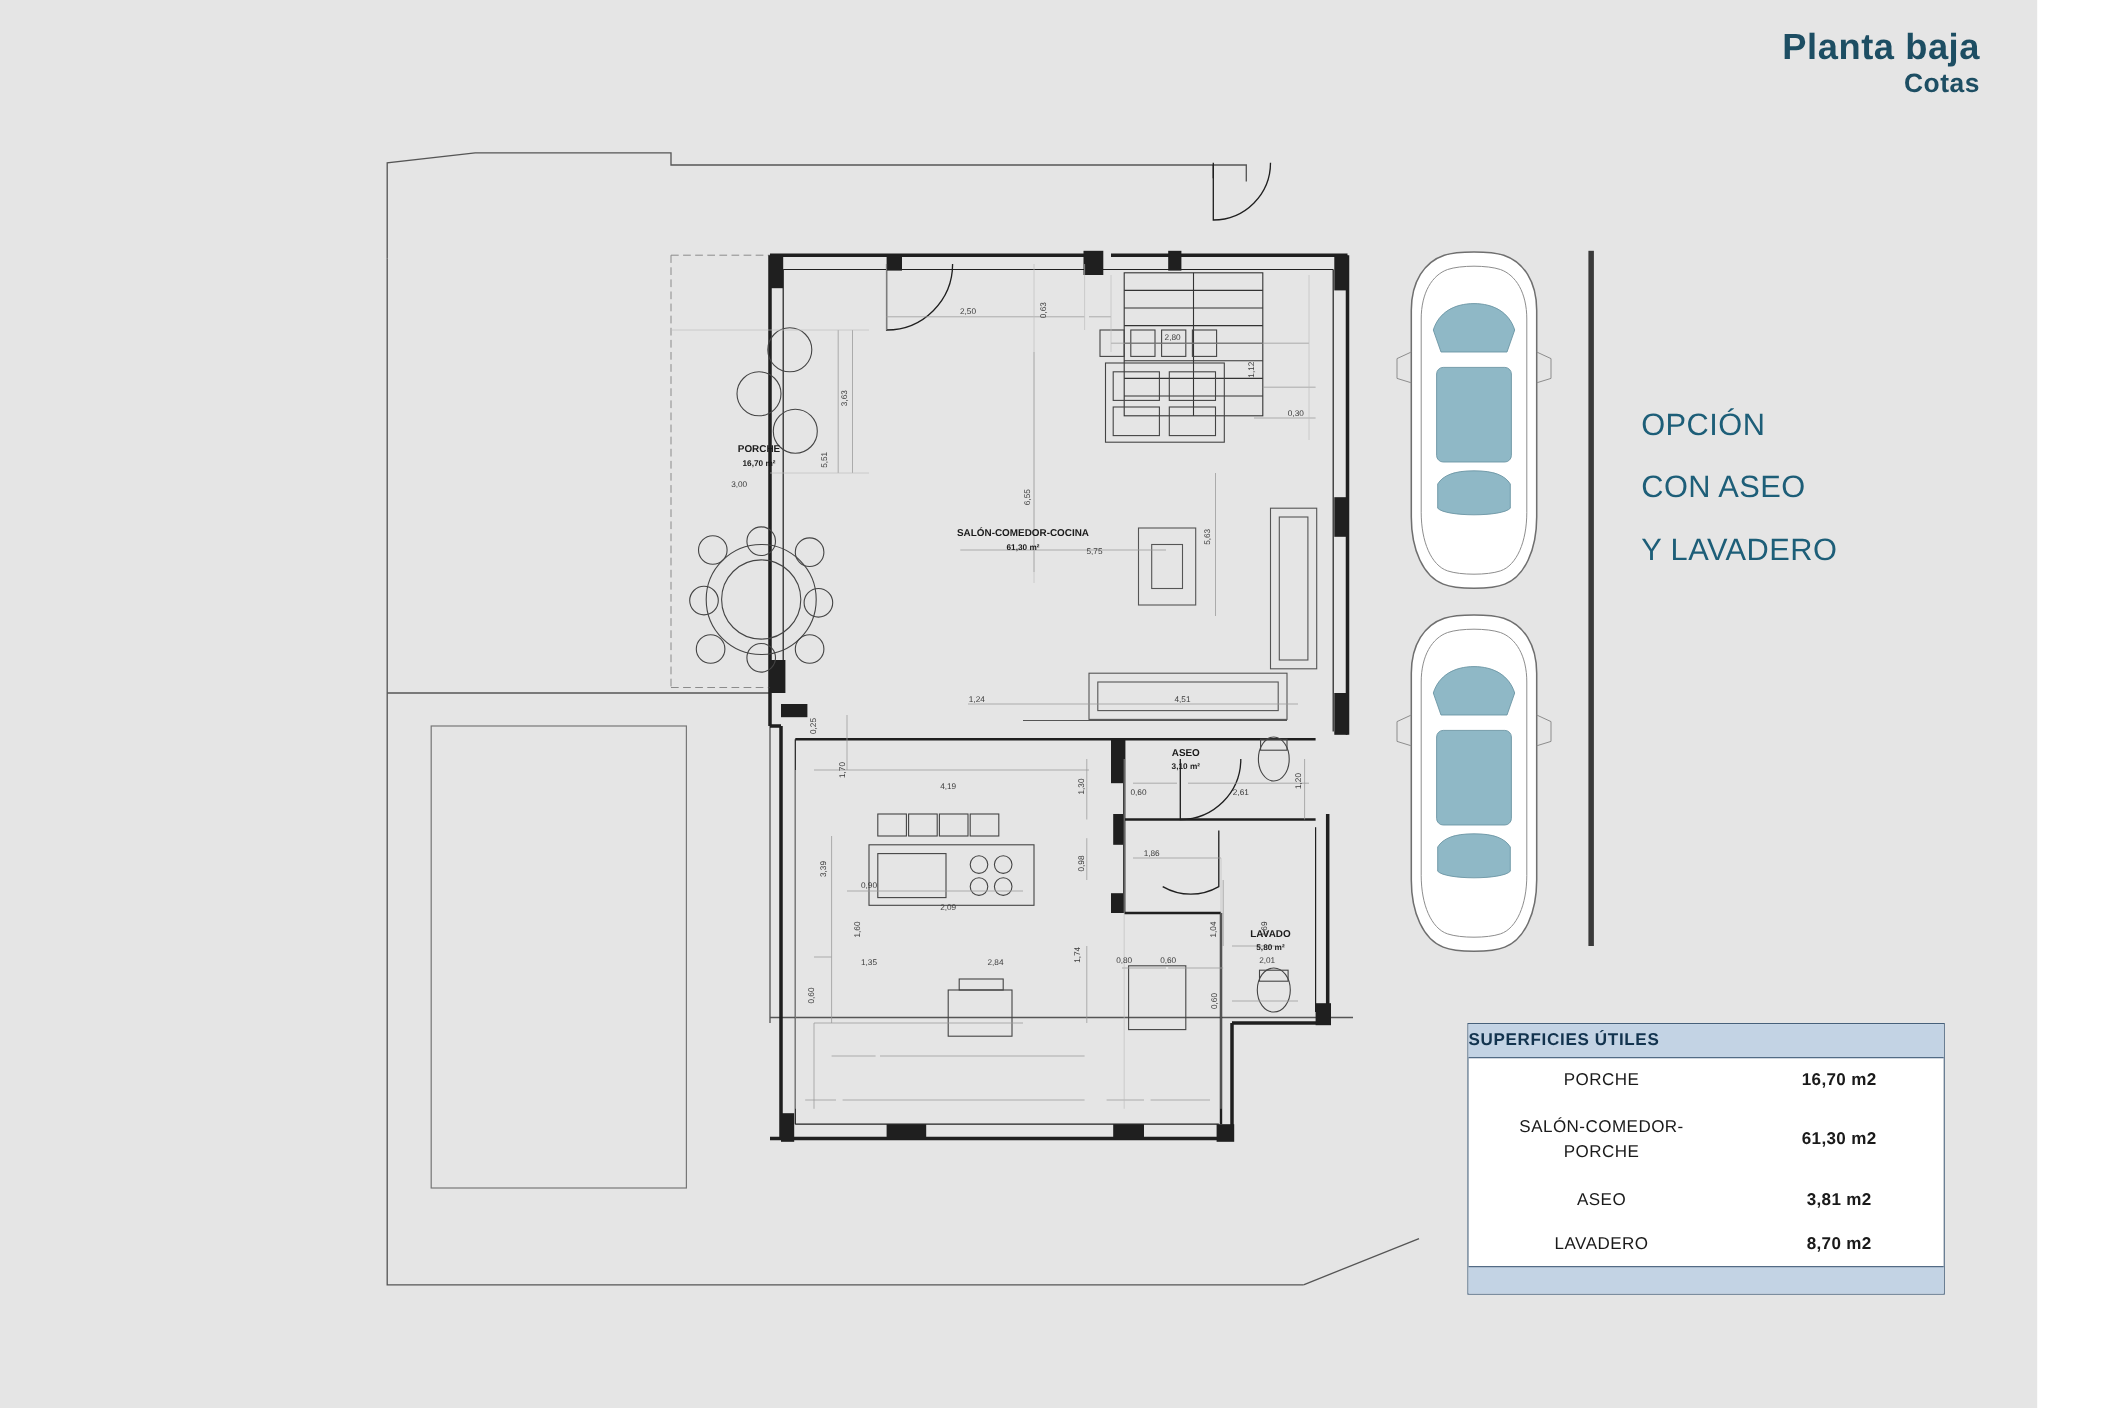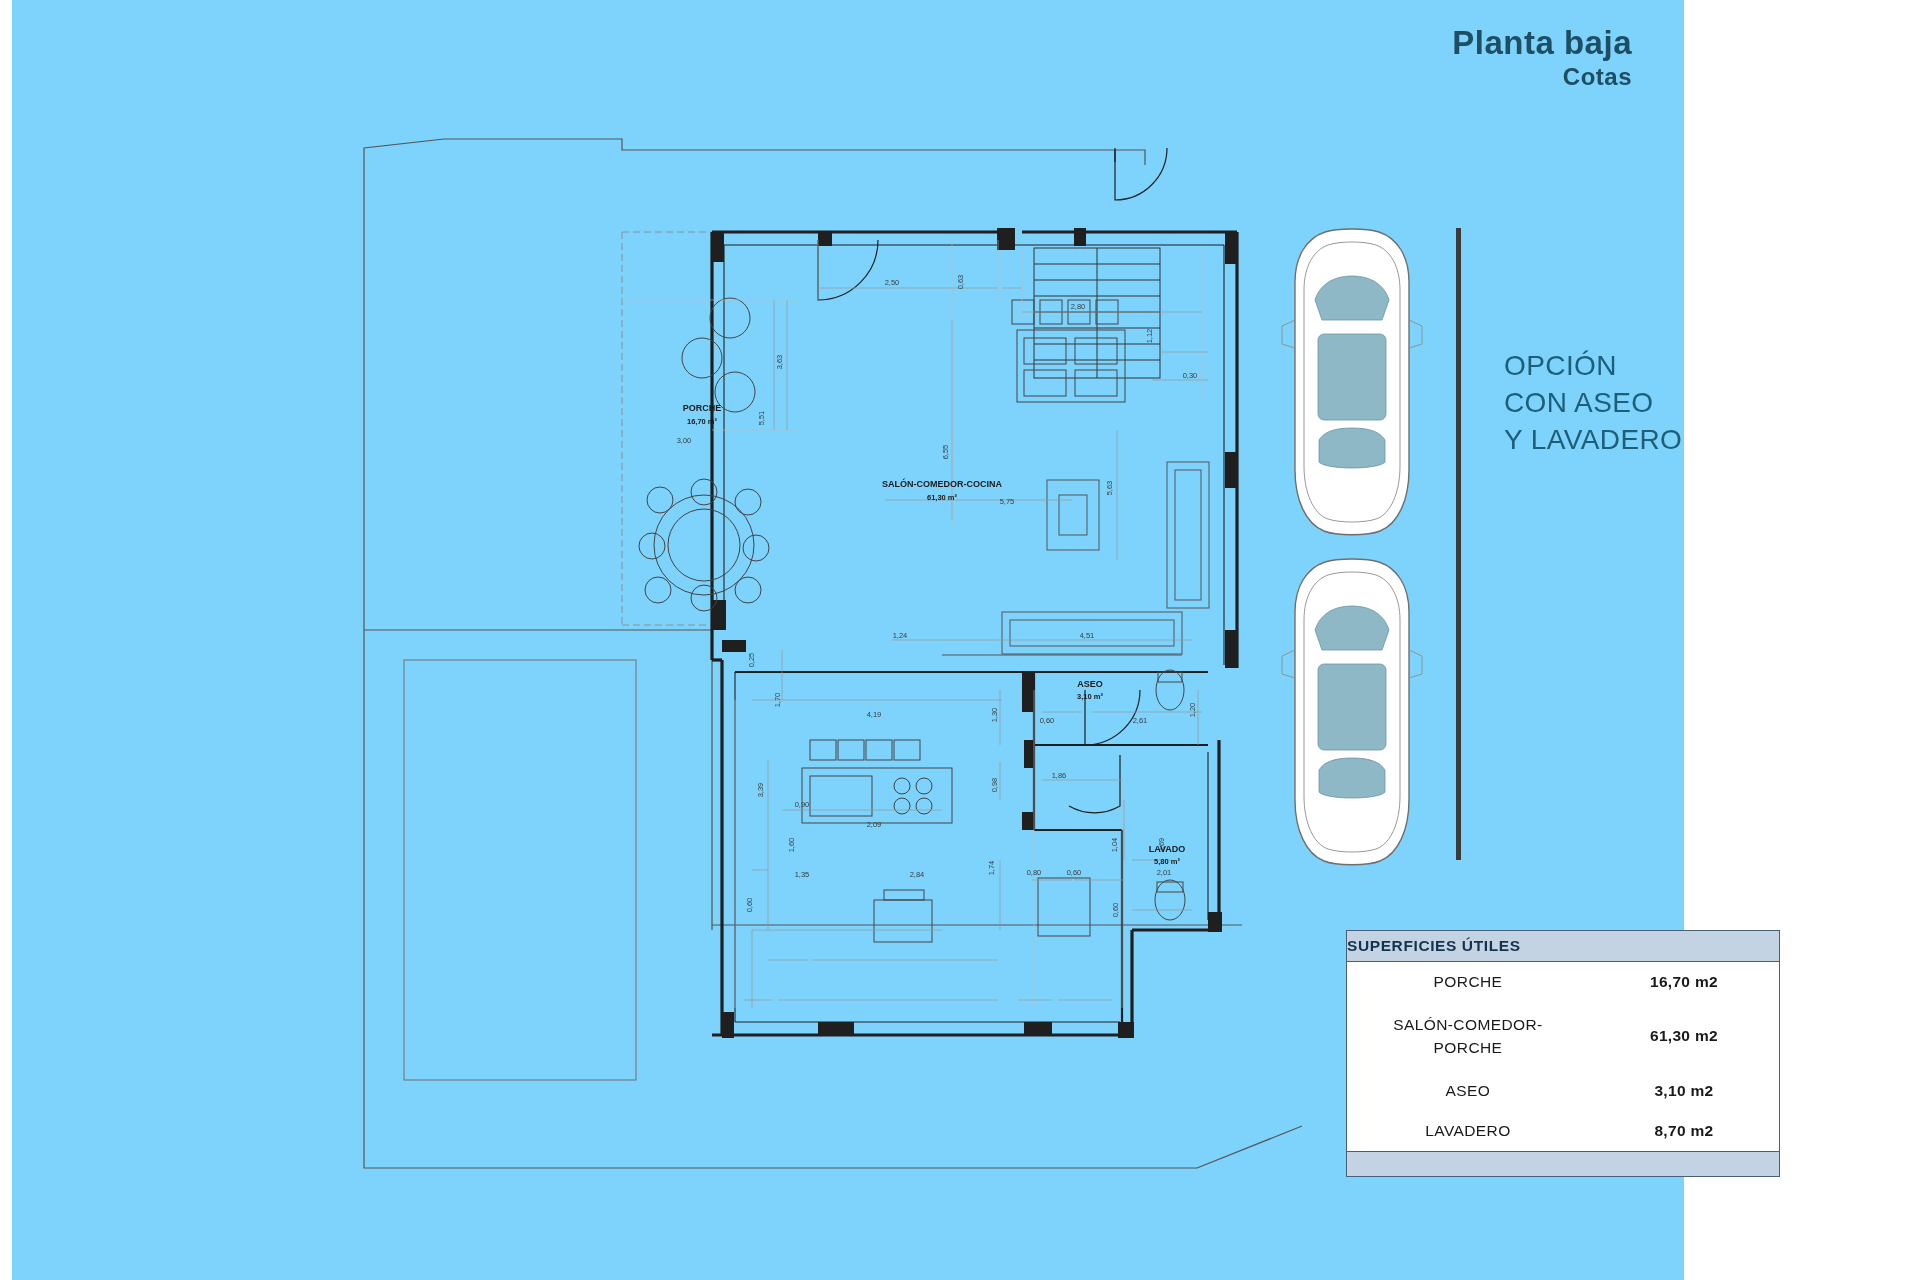--- a/index.html
+++ b/index.html
@@ -11,24 +11,24 @@
   body {
     width: 1920px;
     height: 1280px;
     position: relative;
     font-family: "Liberation Sans", sans-serif;
     color: #1a1a1a;
     overflow: hidden;
   }
   #sheet {
     position: absolute;
-    left: 12px; top: 0;
-    width: 1672px;
+    left: 0; top: 0;
+    width: 1852px;
     height: 1280px;
-    background: #7dd3fc;
+    background: #e5e5e5;
   }
   
   .title-block {
     position: absolute;
     right: 52px;
     top: 26px;
     text-align: right;
     color: #1d4e63;
   }
   .title-main {
@@ -49,21 +49,21 @@
   .option-note {
     position: absolute;
     left: 1492px;
     top: 348px;
     color: #1d5e78;
     font-size: 28px;
     line-height: 1.32;
     letter-spacing: .4px;
     font-family: "Liberation Sans", sans-serif;
   }
-  .option-note div { white-space: nowrap; }
+  .option-note div { white-space: nowrap; margin-top: 20px; }
   
   .vert-rule {
     position: absolute;
     left: 1444px;
     top: 228px;
     width: 5px;
     height: 632px;
     background: #3a3a3a;
   }
   
@@ -165,21 +165,21 @@
         </tr>
         <tr>
           <td class="s-name two-line">
             <div>SALÓN-COMEDOR-</div>
             <div>PORCHE</div>
           </td>
           <td class="s-val">61,30 m2</td>
         </tr>
         <tr>
           <td class="s-name">ASEO</td>
-          <td class="s-val">3,10 m2</td>
+          <td class="s-val">3,81 m2</td>
         </tr>
         <tr>
           <td class="s-name">LAVADERO</td>
           <td class="s-val">8,70 m2</td>
         </tr>
       </tbody>
     </table>
     <div class="surfaces-footer"></div>
   </div>
 

